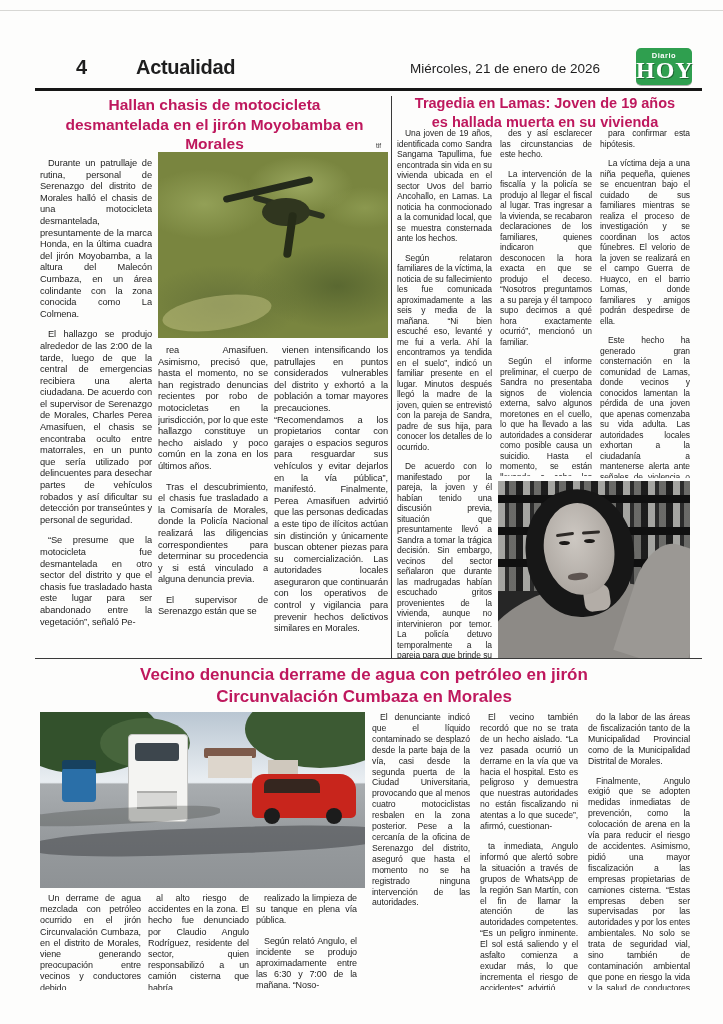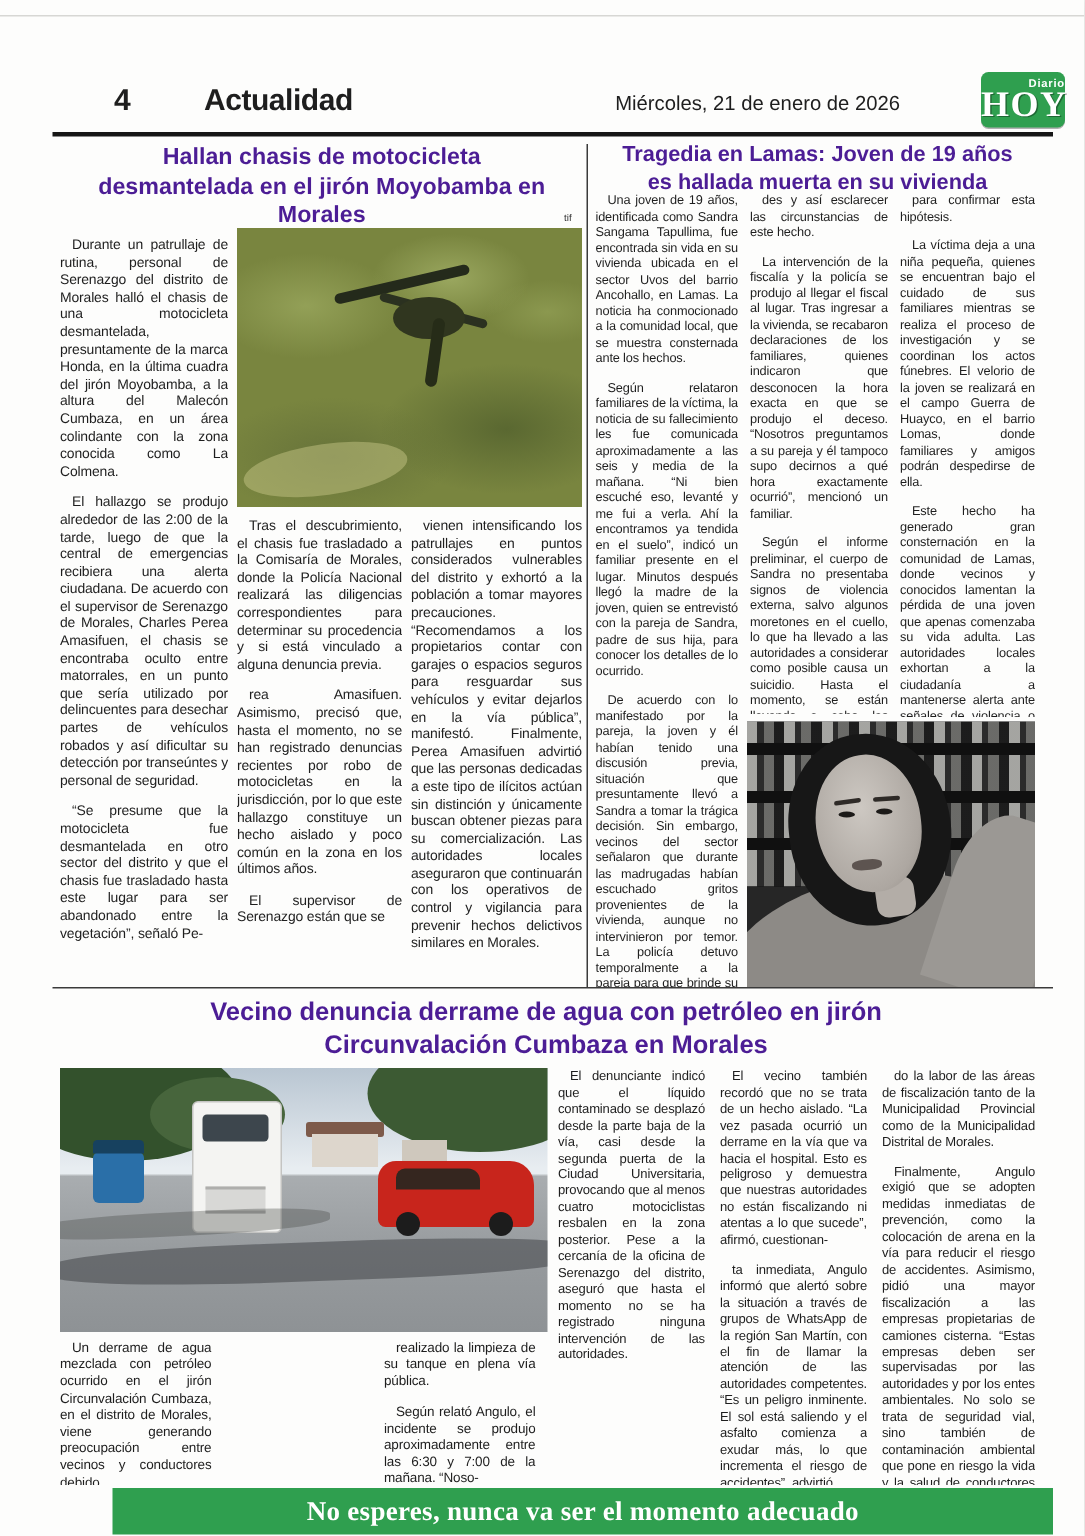--- a/index.html
+++ b/index.html
@@ -6,28 +6,28 @@
   .page{position:relative;width:723px;height:1024px;background:#fdfdfc;margin:0 auto;
         font-family:"Liberation Sans",sans-serif;color:#1e1e1e;overflow:hidden;
         box-shadow:0 0 6px rgba(0,0,0,.25);}
   .scan-line{position:absolute;left:0;top:10px;width:723px;height:1px;background:#d7d7d4;}
 
   
   .pg-num{position:absolute;left:76px;top:56px;font-size:20px;font-weight:bold;}
   .section{position:absolute;left:120px;top:56px;font-size:20px;font-weight:bold;letter-spacing:-.3px;margin-left:16px;}
   .date{position:absolute;left:400px;top:61px;width:200px;text-align:right;font-size:13.5px;}
   .logo{position:absolute;left:636px;top:48px;width:56px;height:37px;background:var(--green);
-        border-radius:5px;text-align:right;color:#fff;box-shadow:0 1px 0 rgba(0,0,0,.3);margin-left:18px;}
+        border-radius:5px;text-align:center;color:#fff;box-shadow:0 1px 0 rgba(0,0,0,.3);}
   .logo .t{display:block;font-size:7.5px;font-weight:bold;margin-top:3px;letter-spacing:.5px;}
   .logo .m{display:block;font-family:"Liberation Serif",serif;font-size:24px;font-weight:bold;
            line-height:20px;letter-spacing:1px;text-shadow:1px 1px 0 rgba(0,0,0,.35);}
   .hrule{position:absolute;left:35px;top:88px;width:667px;height:3px;background:#161616;}
 
   
-  h2{margin:0;text-align:center;font-weight:bold;color:#4c1d95;}
+  h2{margin:0;text-align:center;font-weight:bold;color:#be185d;}
   .t-moto{position:absolute;left:62px;top:95px;width:305px;font-size:15.5px;line-height:19.5px;}
   .t-lamas{position:absolute;left:412px;top:94px;width:266px;font-size:14.5px;line-height:18.5px;}
   .t-derrame{position:absolute;left:120px;top:664px;width:488px;font-size:17px;line-height:21.5px;}
 
   
   .col{position:absolute;text-align:justify;overflow:hidden;letter-spacing:-.1px;}
   .col p{margin:0 0 9px;text-indent:8px;}
   .a1{font-size:9.3px;line-height:11.6px;}
   .a2{font-size:8.5px;line-height:10.5px;}
   .a3{font-size:8.7px;line-height:10.9px;}
@@ -135,22 +135,22 @@
     <div class="blob"></div>
     <div class="stem"></div>
     <div class="dry"></div>
   </div>
   <div class="col a1" style="left:40px;top:158px;width:112px;height:478px;">
     <p>Durante un patrullaje de rutina, personal de Serenazgo del distrito de Morales halló el chasis de una motocicleta desmantelada, presuntamente de la marca Honda, en la última cuadra del jirón Moyobamba, a la altura del Malecón Cumbaza, en un área colindante con la zona conocida como La Colmena.</p>
     <p>El hallazgo se produjo alrededor de las 2:00 de la tarde, luego de que la central de emergencias recibiera una alerta ciudadana. De acuerdo con el supervisor de Serenazgo de Morales, Charles Perea Amasifuen, el chasis se encontraba oculto entre matorrales, en un punto que sería utilizado por delincuentes para desechar partes de vehículos robados y así dificultar su detección por transeúntes y personal de seguridad.</p>
     <p>“Se presume que la motocicleta fue desmantelada en otro sector del distrito y que el chasis fue trasladado hasta este lugar para ser abandonado entre la vegetación”, señaló Pe-</p>
   </div>
   <div class="col a1" style="left:158px;top:345px;width:110px;height:310px;">
+    <p>rea Amasifuen. Asimismo, precisó que, hasta el momento, no se han registrado denuncias recientes por robo de motocicletas en la jurisdicción, por lo que este hallazgo constituye un hecho aislado y poco común en la zona en los últimos años.</p>
     <p>Tras el descubrimiento, el chasis fue trasladado a la Comisaría de Morales, donde la Policía Nacional realizará las diligencias correspondientes para determinar su procedencia y si está vinculado a alguna denuncia previa.</p>
-    <p>rea Amasifuen. Asimismo, precisó que, hasta el momento, no se han registrado denuncias recientes por robo de motocicletas en la jurisdicción, por lo que este hallazgo constituye un hecho aislado y poco común en la zona en los últimos años.</p>
     <p>El supervisor de Serenazgo están que se</p>
   </div>
   <div class="col a1" style="left:274px;top:345px;width:114px;height:312px;">
     <p>vienen intensificando los patrullajes en puntos considerados vulnerables del distrito y exhortó a la población a tomar mayores precauciones. “Recomendamos a los propietarios contar con garajes o espacios seguros para resguardar sus vehículos y evitar dejarlos en la vía pública”, manifestó. Finalmente, Perea Amasifuen advirtió que las personas dedicadas a este tipo de ilícitos actúan sin distinción y únicamente buscan obtener piezas para su comercialización. Las autoridades locales aseguraron que continuarán con los operativos de control y vigilancia para prevenir hechos delictivos similares en Morales.</p>
   </div>
 
   <div class="vdiv"></div>
   <div class="sdiv"></div>
 
   <h2 class="t-lamas">Tragedia en Lamas: Joven de 19 años es hallada muerta en su vivienda</h2>
@@ -203,33 +203,33 @@
       <div class="win"></div>
       <div class="wheel"></div>
       <div class="wheel2"></div>
     </div>
     <div class="shadow"></div>
     <div class="wet"></div>
   </div>
   <div class="col a3b" style="left:40px;top:893px;width:101px;height:97px;">
     <p>Un derrame de agua mezclada con petróleo ocurrido en el jirón Circunvalación Cumbaza, en el distrito de Morales, viene generando preocupación entre vecinos y conductores debido</p>
   </div>
+  <div class="col a3b" style="left:148px;top:893px;width:101px;height:97px;">
+    <p>al alto riesgo de accidentes en la zona. El hecho fue denunciado por Claudio Angulo Rodríguez, residente del sector, quien responsabilizó a un camión cisterna que habría</p>
+  </div>
   <div class="col a3b" style="left:256px;top:893px;width:101px;height:97px;">
     <p>realizado la limpieza de su tanque en plena vía pública.</p>
     <p>Según relató Angulo, el incidente se produjo aproximadamente entre las 6:30 y 7:00 de la mañana. “Noso-</p>
   </div>
   <div class="col a3" style="left:372px;top:712px;width:98px;height:278px;">
     <p>El denunciante indicó que el líquido contaminado se desplazó desde la parte baja de la vía, casi desde la segunda puerta de la Ciudad Universitaria, provocando que al menos cuatro motociclistas resbalen en la zona posterior. Pese a la cercanía de la oficina de Serenazgo del distrito, aseguró que hasta el momento no se ha registrado ninguna intervención de las autoridades.</p>
 
   </div>
   <div class="col a3" style="left:480px;top:712px;width:98px;height:278px;">
     <p>El vecino también recordó que no se trata de un hecho aislado. “La vez pasada ocurrió un derrame en la vía que va hacia el hospital. Esto es peligroso y demuestra que nuestras autoridades no están fiscalizando ni atentas a lo que sucede”, afirmó, cuestionan-</p>
     <p>ta inmediata, Angulo informó que alertó sobre la situación a través de grupos de WhatsApp de la región San Martín, con el fin de llamar la atención de las autoridades competentes. “Es un peligro inminente. El sol está saliendo y el asfalto comienza a exudar más, lo que incrementa el riesgo de accidentes”, advirtió.</p>
   </div>
   <div class="col a3" style="left:588px;top:712px;width:102px;height:278px;">
     <p>do la labor de las áreas de fiscalización tanto de la Municipalidad Provincial como de la Municipalidad Distrital de Morales.</p>
     <p>Finalmente, Angulo exigió que se adopten medidas inmediatas de prevención, como la colocación de arena en la vía para reducir el riesgo de accidentes. Asimismo, pidió una mayor fiscalización a las empresas propietarias de camiones cisterna. “Estas empresas deben ser supervisadas por las autoridades y por los entes ambientales. No solo se trata de seguridad vial, sino también de contaminación ambiental que pone en riesgo la vida y la salud de conductores y vecinos”, concluyó.</p>
   </div>
 
-  <div class="banner">
-    <span>No esperes, nunca va ser el momento adecuado</span>
-  </div>
 </div>
 
 </body></html>

